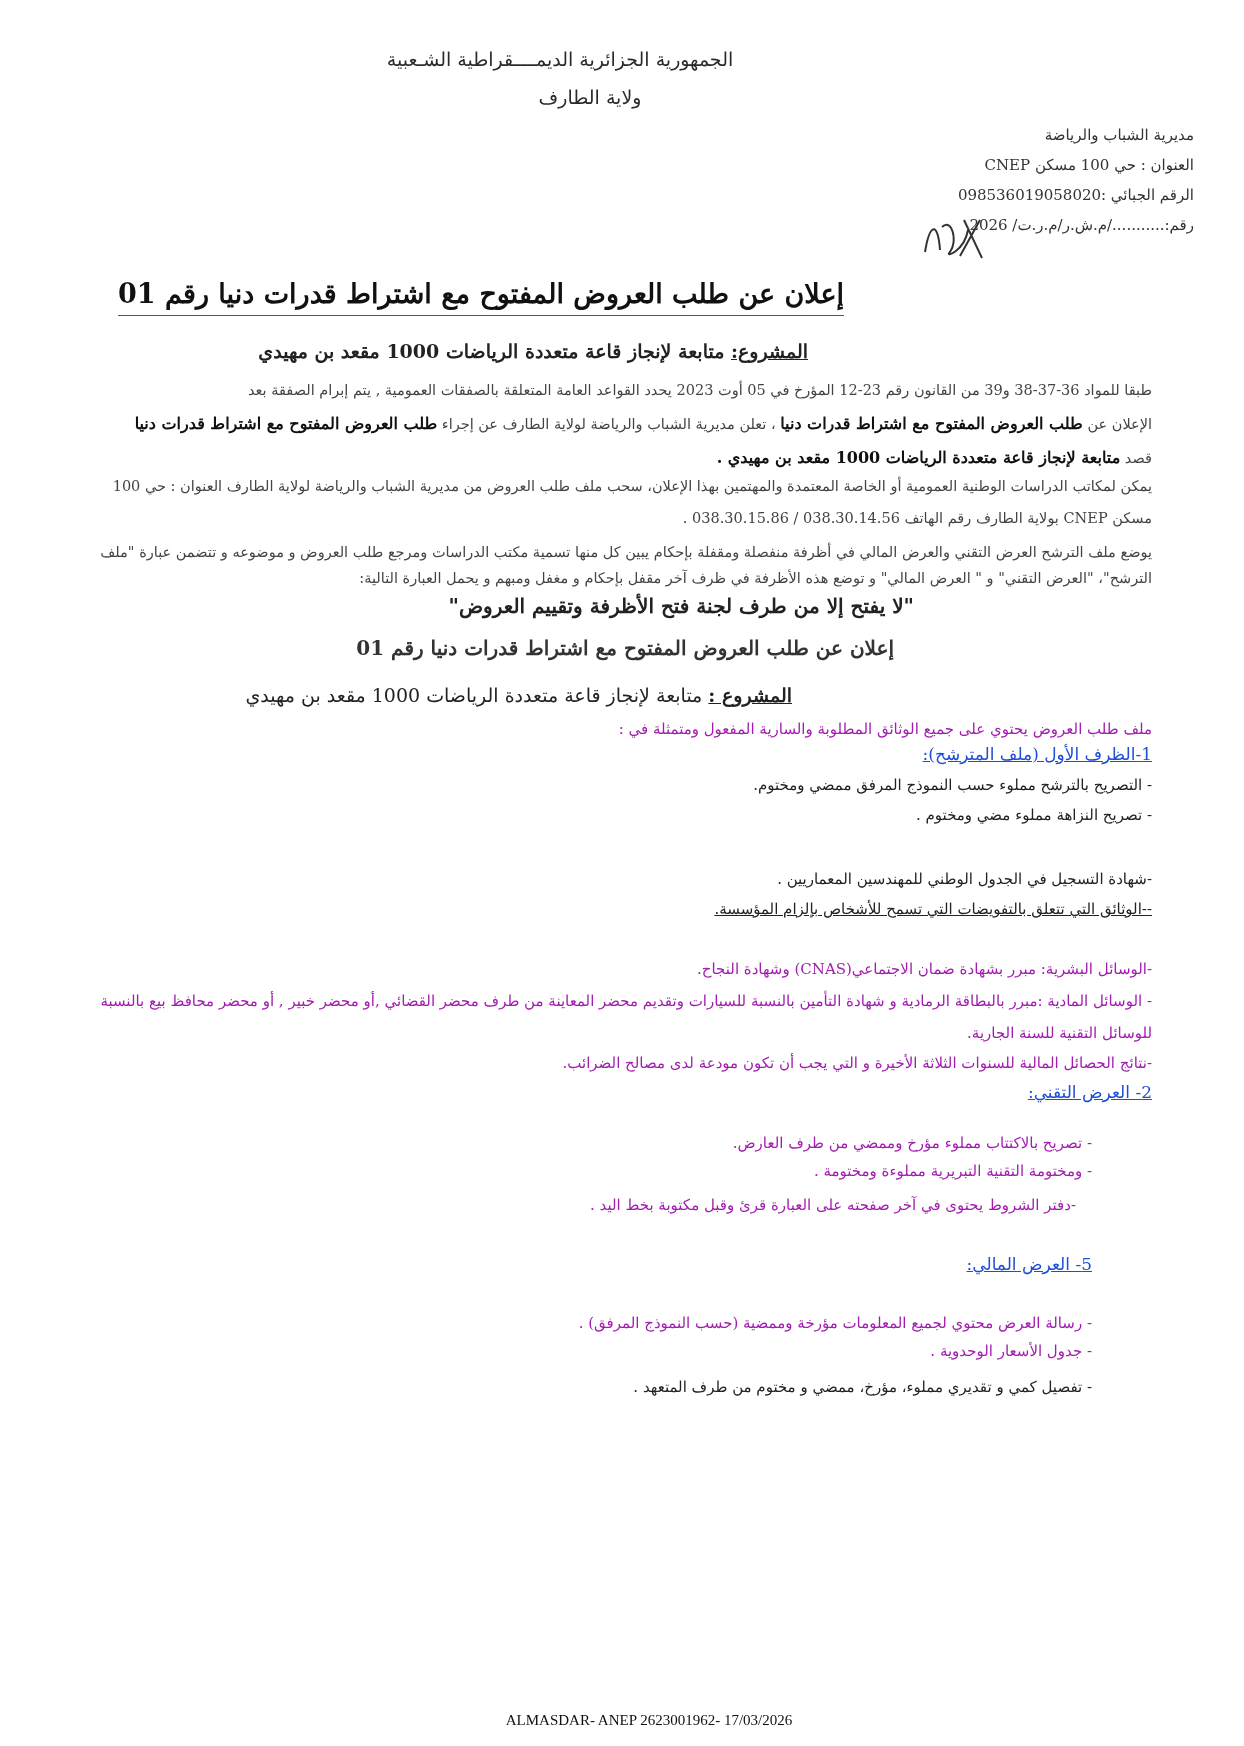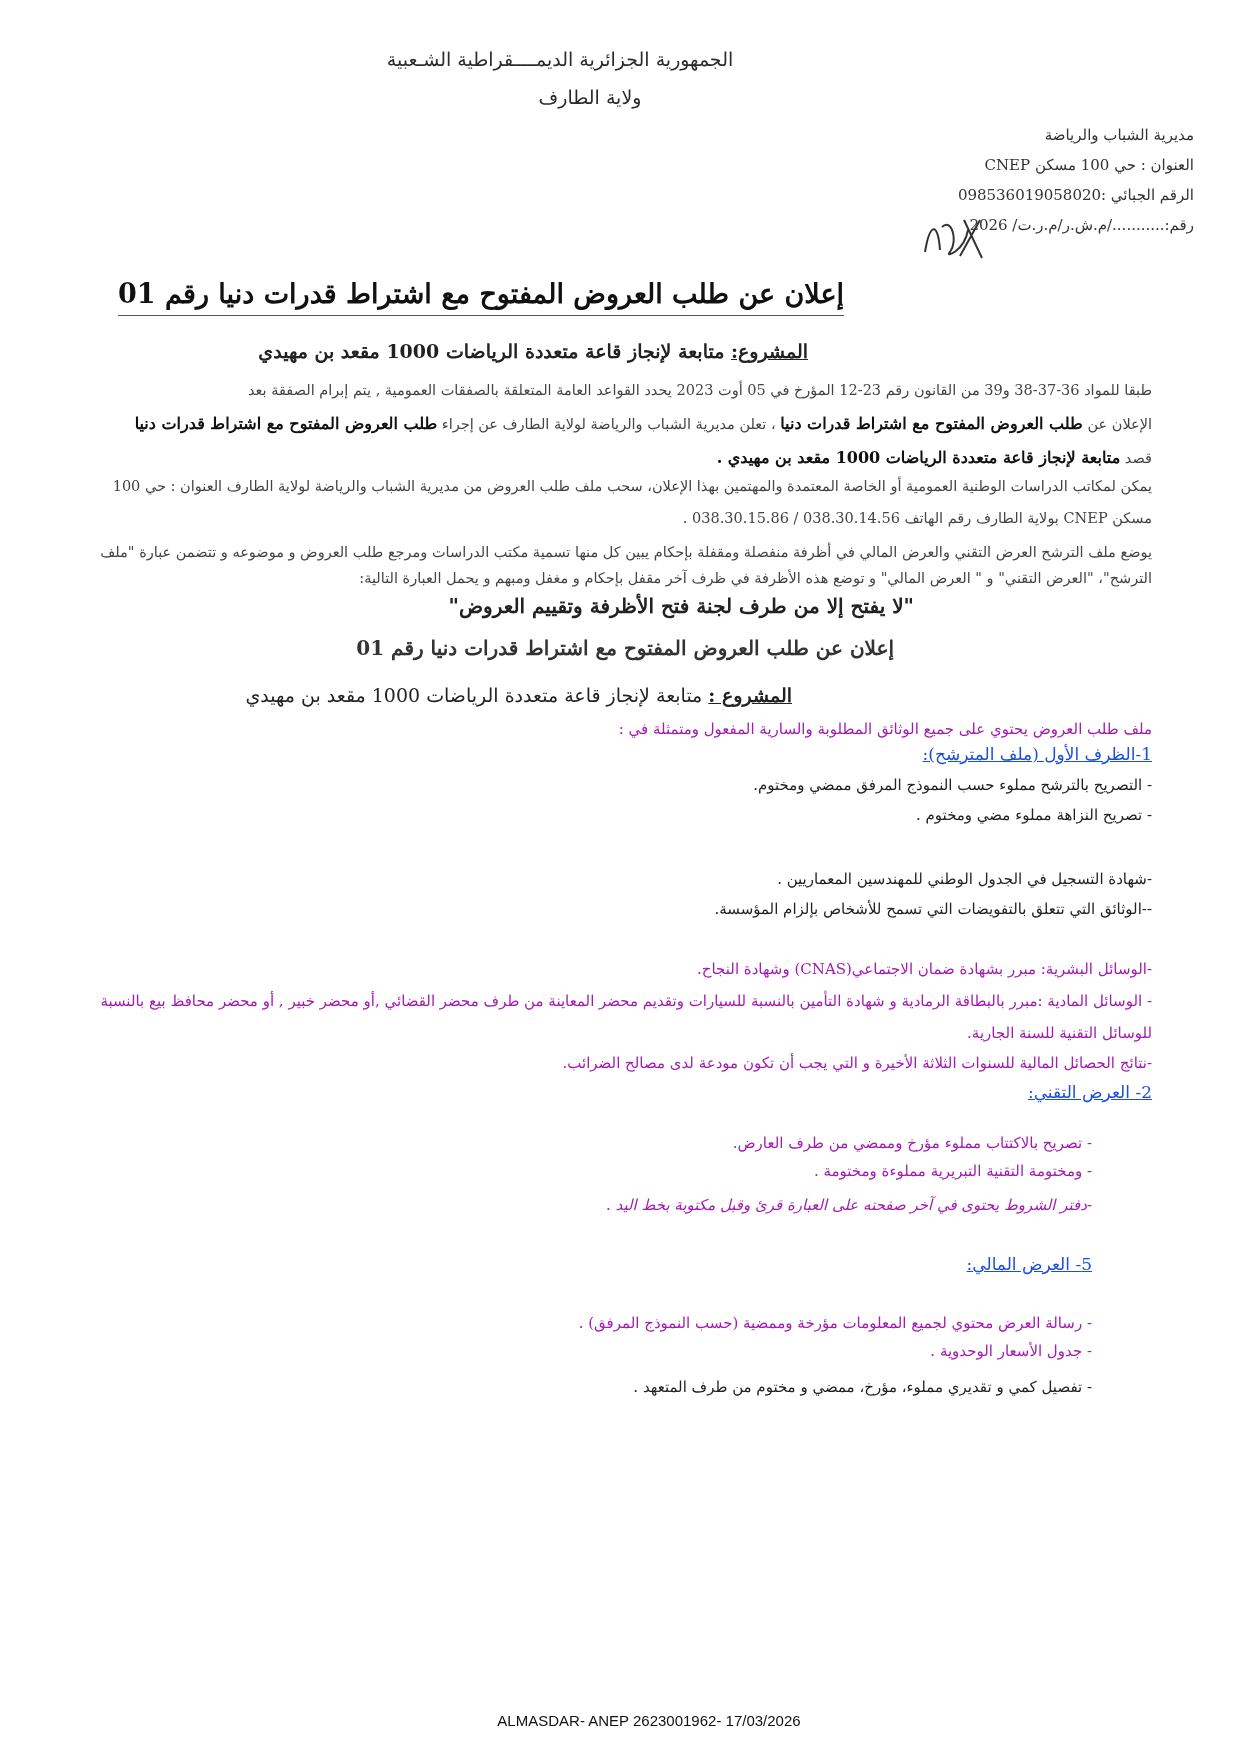--- a/index.html
+++ b/index.html
@@ -24,21 +24,21 @@
   .sub-title { font-size: 20px; font-weight: bold; color: #333; }
   .section { font-size: 17px; color: #1d4ed8; text-decoration: underline; }
   .item { font-size: 15px; color: #a21caf; }
   .item.dark { color: #222; }
   .ref { font-size: 15px; color: #333; }
   .sig {
     position: absolute; left: 232px; top: 232px; width: 66px; height: 50px;
   }
   .footer {
     position: absolute; left: 18px; right: 0; top: 1712px; text-align: center;
-    font-family: Liberation Sans, sans-serif; font-size: 15px; color: #111; padding-left: 36px;
+    font-family: Liberation Serif, serif; font-size: 15px; color: #111; padding-left: 36px;
   }
 </style>
 </head>
 <body>
 
 <div class="page">
 
   <div class="abs center header-line" style="left:380px; width:360px; top:48px;">الجمهورية الجزائرية الديمــــقراطية الشـعبية</div>
   <div class="abs center header-line" style="left:490px; width:200px; top:86px;">ولاية الطارف</div>
 
@@ -80,30 +80,30 @@
     <span class="lbl" style="font-weight:bold;">المشروع :</span>
     <span>متابعة لإنجاز قاعة متعددة الرياضات 1000 مقعد بن مهيدي</span>
   </div>
 
   <div class="abs item" style="right:92px; top:720px;">ملف طلب العروض يحتوي على جميع الوثائق المطلوبة والسارية المفعول ومتمثلة في :</div>
 
   <div class="abs section" style="right:92px; top:744px;">1-الظرف الأول (ملف المترشح):</div>
   <div class="abs item dark" style="right:92px; top:776px;">- التصريح بالترشح مملوء حسب النموذج المرفق ممضي ومختوم.</div>
   <div class="abs item dark" style="right:92px; top:806px;">- تصريح النزاهة مملوء مضي ومختوم .</div>
   <div class="abs item dark" style="right:92px; top:870px;">-شهادة التسجيل في الجدول الوطني للمهندسين المعماريين .</div>
-  <div class="abs item dark" style="right:92px; top:900px;">--الوثائق التي تتعلق بالتفويضات التي تسمح للأشخاص بإلزام المؤسسة.</div>
+  <div class="abs item dark" style="right:92px; top:900px;text-decoration:underline;">--الوثائق التي تتعلق بالتفويضات التي تسمح للأشخاص بإلزام المؤسسة.</div>
   <div class="abs item" style="right:92px; top:960px;">-الوسائل البشرية: مبرر بشهادة ضمان الاجتماعي(CNAS) وشهادة النجاح.</div>
   <div class="abs item" style="right:92px; top:992px;">- الوسائل المادية :مبرر بالبطاقة الرمادية و شهادة التأمين بالنسبة للسيارات وتقديم محضر المعاينة من طرف محضر القضائي ,أو محضر خبير , أو محضر محافظ بيع بالنسبة</div>
   <div class="abs item" style="right:92px; top:1024px;">للوسائل التقنية للسنة الجارية.</div>
   <div class="abs item" style="right:92px; top:1054px;">-نتائج الحصائل المالية للسنوات الثلاثة الأخيرة و التي يجب أن تكون مودعة لدى مصالح الضرائب.</div>
 
   <div class="abs section" style="right:92px; top:1082px;">2- العرض التقني:</div>
   <div class="abs item" style="right:152px; top:1134px;">- تصريح بالاكتتاب مملوء مؤرخ وممضي من طرف العارض.</div>
   <div class="abs item" style="right:152px; top:1162px;">- ومختومة التقنية التبريرية مملوءة ومختومة .</div>
-  <div class="abs item" style="right:152px; top:1196px;font-style:italic;">-دفتر الشروط يحتوى في آخر صفحته على العبارة قرئ وقبل مكتوبة بخط اليد .</div>
+  <div class="abs item" style="right:168px; top:1196px;">-دفتر الشروط يحتوى في آخر صفحته على العبارة قرئ وقبل مكتوبة بخط اليد .</div>
 
   <div class="abs section" style="right:152px; top:1254px;">5- العرض المالي:</div>
   <div class="abs item" style="right:152px; top:1314px;">- رسالة العرض محتوي لجميع المعلومات مؤرخة وممضية (حسب النموذج المرفق) .</div>
   <div class="abs item" style="right:152px; top:1342px;">- جدول الأسعار الوحدوية .</div>
   <div class="abs item dark" style="right:152px; top:1378px;">- تفصيل كمي و تقديري مملوء، مؤرخ، ممضي و مختوم من طرف المتعهد .</div>
 
   <div class="footer">ALMASDAR- ANEP 2623001962- 17/03/2026</div>
 </div>
 
 </body></html>

